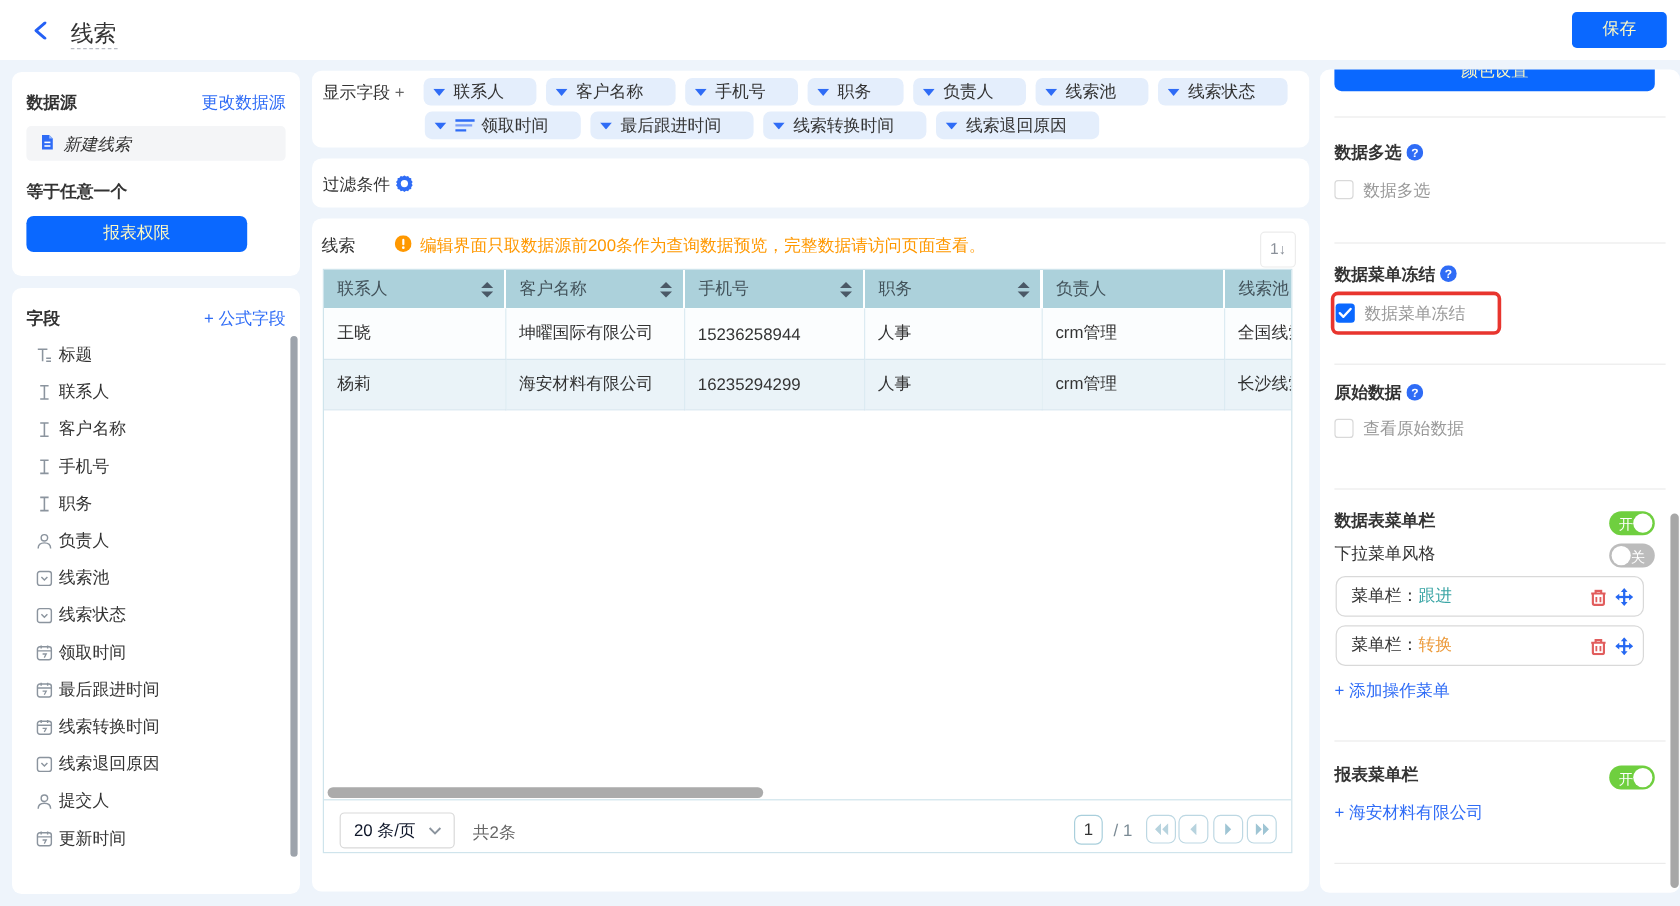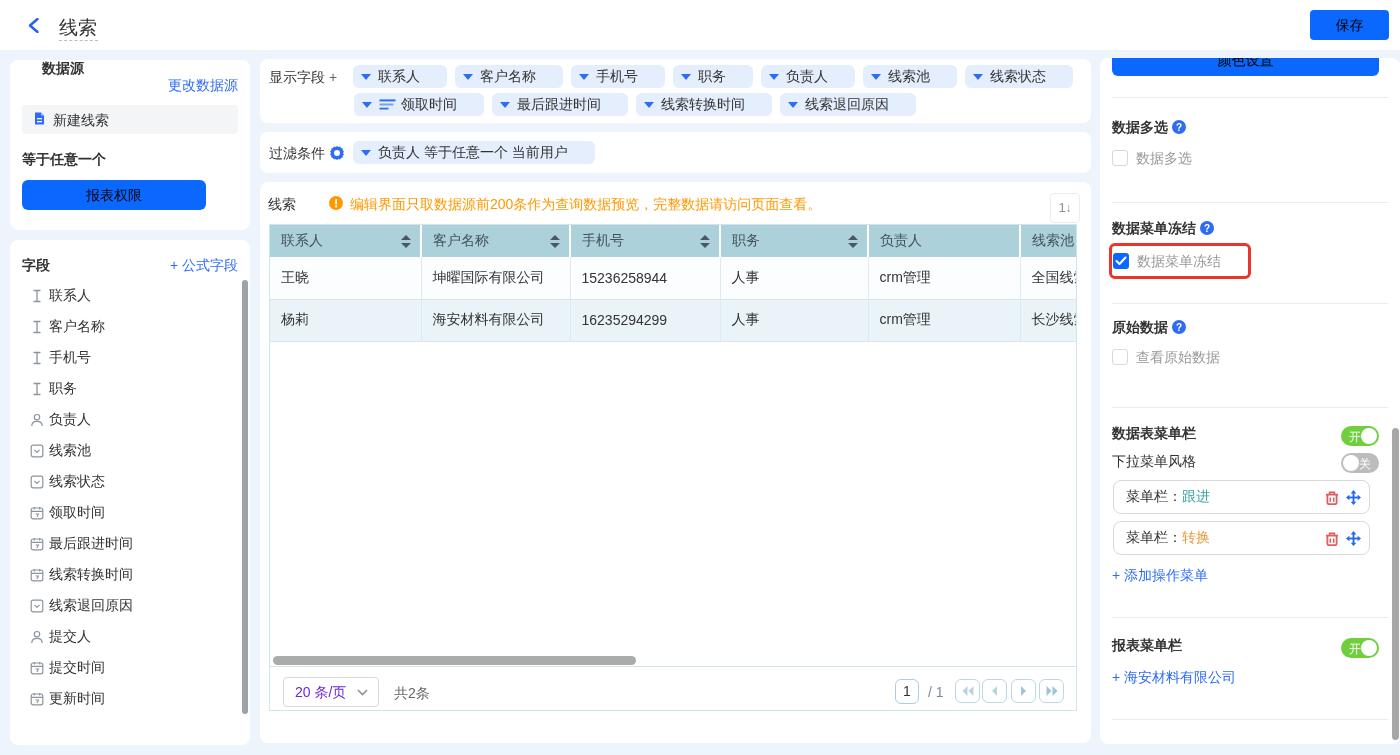--- a/index.html
+++ b/index.html
@@ -3,21 +3,21 @@
 <meta charset="utf-8">
 <style>
 * { margin:0; padding:0; box-sizing:border-box; }
 html,body { width:1400px; height:755px; overflow:hidden; }
 body { font-family:"Liberation Sans", sans-serif; font-size:14px; color:#333; }
 #page { position:relative; width:1400px; height:755px; background:#eef4fb; overflow:hidden; }
 .abs { position:absolute; }
 .card { position:absolute; background:#fff; border-radius:8px; }
 .bold { font-weight:bold; }
 .link { color:#2f6cf6; }
-.btn-blue { background:#0a68ff; color:#000000; text-align:center; border-radius:6px; }
+.btn-blue { background:#0a68ff; color:#fef9c3; text-align:center; border-radius:6px;font-family:Liberation Serif, serif; }
 .hr { position:absolute; border-top:1px solid #ebebeb; }
 .chip { display:inline-flex; align-items:center; height:23px; background:#e4eefc; border-radius:6px; padding:0 27px 0 8px; color:#333; font-size:14px; white-space:nowrap; }
 .chip svg { margin-right:7px; }
 .fieldrow { display:flex; align-items:center; height:31px; padding-left:20px; color:#333; font-size:14px; }
 .fieldrow svg { margin-right:5px; flex:none; }
 .cb { position:absolute; width:16px; height:16px; border:1px solid #d9d9d9; border-radius:3px; background:#fff; }
 .cb-on { position:absolute; width:16px; height:16px; border-radius:3px; background:#0a68ff; }
 .help { display:inline-block; vertical-align:-2px; }
 .toggle-on { position:absolute; width:38px; height:20px; border-radius:10px; background:#6fcf3f; color:#fff; font-size:12px; }
 .toggle-on .t { position:absolute; left:8px; top:3px; }
@@ -41,39 +41,45 @@
 
   <div class="abs" style="left:0;top:0;width:1400px;height:50px;background:#fff;"></div>
   <svg class="abs" style="left:28px;top:18px;" width="11" height="15" viewBox="0 0 11 15">
       <path d="M9.5 1 L2 7.5 L9.5 14" fill="none" stroke="#2460f5" stroke-width="2.4" stroke-linecap="round" stroke-linejoin="round"></path>
     </svg>
   <div class="abs" style="left:59px;top:15px;font-size:19px;color:#333;">线索</div>
   <div class="abs" style="left:59px;top:40px;width:39px;border-top:1px dashed #b9bdc5;"></div>
   <div class="abs btn-blue" style="left:1310px;top:10px;width:79px;height:30px;line-height:30px;border-radius:4px;">保存</div>
 
   <div class="card" style="left:10px;top:60px;width:240px;height:170px;"></div>
-  <div class="abs bold" style="left:22px;top:60px;margin-left:20px;">数据源</div>
+  <div class="abs bold" style="left:22px;top:77px;">数据源</div>
   <div class="abs link" style="left:168px;top:77px;">更改数据源</div>
   <div class="abs" style="left:22px;top:105px;width:216px;height:29px;background:#f4f5f7;border-radius:4px;"></div>
   <svg class="abs" style="left:32px;top:111px;" width="15" height="15" viewBox="0 0 15 15">
       <path d="M3 1.5 h6 l3 3 v9 h-9 z" fill="#2f6cf6"></path>
       <path d="M9 1.5 l3 3 h-3 z" fill="#9cbcfa"></path>
       <rect x="5" y="7" width="5" height="1.3" fill="#fff"></rect>
       <rect x="5" y="10" width="5" height="1.3" fill="#fff"></rect>
     </svg>
-  <div class="abs" style="left:53px;top:112px;">新建线索</div>
+  <div class="abs" style="left:53px;top:112px;font-style:italic;">新建线索</div>
   <div class="abs bold" style="left:22px;top:151px;">等于任意一个</div>
   <div class="abs btn-blue" style="left:22px;top:180px;width:184px;height:30px;line-height:30px;">报表权限</div>
 
   <div class="card" style="left:10px;top:240px;width:240px;height:505px;overflow:hidden;">
     <div class="bold" style="position:absolute;left:12px;top:17px;">字段</div>
     <div class="link" style="position:absolute;right:12px;top:17px;">+ 公式字段</div>
     <div style="position:absolute;left:0;top:40px;width:240px;" id="fieldlist">
       <div class="fieldrow"><svg width="14" height="14" viewBox="0 0 14 14">
             <g stroke="#8b949e" stroke-width="1.3" fill="none">
+              <path d="M1.5 2 h8 M5.5 2 v10"></path>
+              <path d="M8.5 9.5 h4 M8.5 12 h4" stroke-width="1.2"></path>
+            </g>
+          </svg>标题</div>
+      <div class="fieldrow"><svg width="14" height="14" viewBox="0 0 14 14">
+            <g stroke="#8b949e" stroke-width="1.3" fill="none">
               <path d="M3.5 1.5 h7 M7 1.5 v11 M3.5 12.5 h7"></path>
             </g>
           </svg>联系人</div>
       <div class="fieldrow"><svg width="14" height="14" viewBox="0 0 14 14">
             <g stroke="#8b949e" stroke-width="1.3" fill="none">
               <path d="M3.5 1.5 h7 M7 1.5 v11 M3.5 12.5 h7"></path>
             </g>
           </svg>客户名称</div>
       <div class="fieldrow"><svg width="14" height="14" viewBox="0 0 14 14">
             <g stroke="#8b949e" stroke-width="1.3" fill="none">
@@ -129,27 +135,20 @@
               <rect x="1.2" y="1.2" width="11.6" height="11.6" rx="2"></rect>
               <path d="M4.5 5.8 L7 8.3 L9.5 5.8"></path>
             </g>
           </svg>线索退回原因</div>
       <div class="fieldrow"><svg width="14" height="14" viewBox="0 0 14 14">
             <g stroke="#8b949e" stroke-width="1.2" fill="none">
               <circle cx="7" cy="4.2" r="2.7"></circle>
               <path d="M1.8 13 c0-3 2.2-4.6 5.2-4.6 s5.2 1.6 5.2 4.6"></path>
             </g>
           </svg>提交人</div>
-      <div class="fieldrow"><svg width="14" height="14" viewBox="0 0 14 14">
-            <g stroke="#8b949e" stroke-width="1.2" fill="none">
-              <rect x="1.2" y="2" width="11.6" height="10.8" rx="2"></rect>
-              <path d="M1.2 5.4 h11.6 M4.3 1 v2.5 M9.7 1 v2.5"></path>
-              <path d="M5.5 8 h3 l-1.6 3" stroke-width="1.1"></path>
-            </g>
-          </svg>提交时间</div>
       <div class="fieldrow"><svg width="14" height="14" viewBox="0 0 14 14">
             <g stroke="#8b949e" stroke-width="1.2" fill="none">
               <rect x="1.2" y="2" width="11.6" height="10.8" rx="2"></rect>
               <path d="M1.2 5.4 h11.6 M4.3 1 v2.5 M9.7 1 v2.5"></path>
               <path d="M5.5 8 h3 l-1.6 3" stroke-width="1.1"></path>
             </g>
           </svg>更新时间</div>
     </div>
     <div style="position:absolute;right:2px;top:40px;width:6px;height:434px;background:#9da3ab;border-radius:3px;"></div>
   </div>
@@ -197,26 +196,20 @@
           <path d="M0 0 h10 l-5 6z" fill="#2f6cf6"></path>
         </svg>线索退回原因</div>
   </div>
 
   <div class="card" style="left:260px;top:132px;width:831px;height:41px;"></div>
   <div class="abs" style="left:269px;top:145px;">过滤条件</div>
   <svg class="abs" style="left:330px;top:146px;" width="14" height="14" viewBox="0 0 14 14">
       <path fill="#2f6cf6" d="M7 0l1.4 1 1.7-.4.9 1.5 1.7.4v1.7L14 5.6l-1 1.4 1 1.4-1.3 1.4v1.7l-1.7.4-.9 1.5-1.7-.4-1.4 1-1.4-1-1.7.4-.9-1.5-1.7-.4V9.8L0 8.4l1-1.4L0 5.6l1.3-1.4V2.5L3 2.1 3.9.6 5.6 1z"></path>
       <circle cx="7" cy="7" r="3" fill="#fff"></circle>
     </svg>
-  <div class="abs chip" style="left:353px;top:141px;">
-    <svg width="10" height="6" viewBox="0 0 10 6">
-        <path d="M0 0 h10 l-5 6z" fill="#2f6cf6"></path>
-      </svg>
-    负责人 等于任意一个 当前用户
-  </div>
 
   <div class="card" style="left:260px;top:182px;width:831px;height:561px;"></div>
   <div class="abs" style="left:268px;top:196px;">线索</div>
   <svg class="abs" style="left:329px;top:196px;" width="14" height="14" viewBox="0 0 14 14">
       <circle cx="7" cy="7" r="7" fill="#ff9800"></circle>
       <rect x="6.2" y="3" width="1.8" height="5.4" rx="0.9" fill="#fff"></rect>
       <circle cx="7.1" cy="10.4" r="1.1" fill="#fff"></circle>
     </svg>
   <div class="abs" style="left:350px;top:196px;color:#ff9800;">编辑界面只取数据源前200条作为查询数据预览，完整数据请访问页面查看。</div>
   <div class="abs" style="left:1050px;top:193px;width:30px;height:30px;background:#fff;border:1px solid #ececec;border-radius:4px;text-align:center;color:#8a9099;font-size:13px;line-height:28px;">1<span style="font-size:12px;">↓</span></div>
@@ -254,21 +247,21 @@
             <td>16235294299</td>
             <td>人事</td>
             <td>crm管理</td>
             <td style="border-right:none;">长沙线索</td>
       </tr>
     </tbody>
       </table>
     <div style="position:absolute;left:3px;top:431px;width:363px;height:9px;background:#ababab;border-radius:5px;"></div>
     <div style="position:absolute;left:0;top:441px;width:806px;height:45px;border-top:1px solid #cfe4ec;background:#fff;">
       <div style="position:absolute;left:13px;top:10px;width:96px;height:30px;border:1px solid #d9d9d9;border-radius:4px;">
-        <span style="position:absolute;left:11px;top:6px;color:#6d28d9;">20 条/页</span>
+        <span style="position:absolute;left:11px;top:6px;color:#0f172a;">20 条/页</span>
         <svg style="position:absolute;right:10px;top:11px;" width="11" height="7" viewBox="0 0 11 7">
             <path d="M1 1 l4.5 4.5 L10 1" fill="none" stroke="#8b949e" stroke-width="1.6"></path>
           </svg>
       </div>
       <div style="position:absolute;left:124px;top:18px;color:#666;">共2条</div>
       <div style="position:absolute;left:625px;top:12px;width:24px;height:25px;border:1px solid #a9cfdc;border-radius:6px;text-align:center;line-height:23px;color:#333;">1</div>
       <div style="position:absolute;left:658px;top:17px;color:#7a8a94;">/ 1</div>
       <div class="navbtn" style="left:685px;">
           <svg width="12" height="10" viewBox="0 0 12 10">
             <path d="M5.5 0 L0.5 5 L5.5 10z M11.5 0 L6.5 5 L11.5 10z" fill="#b7d3de"></path>

